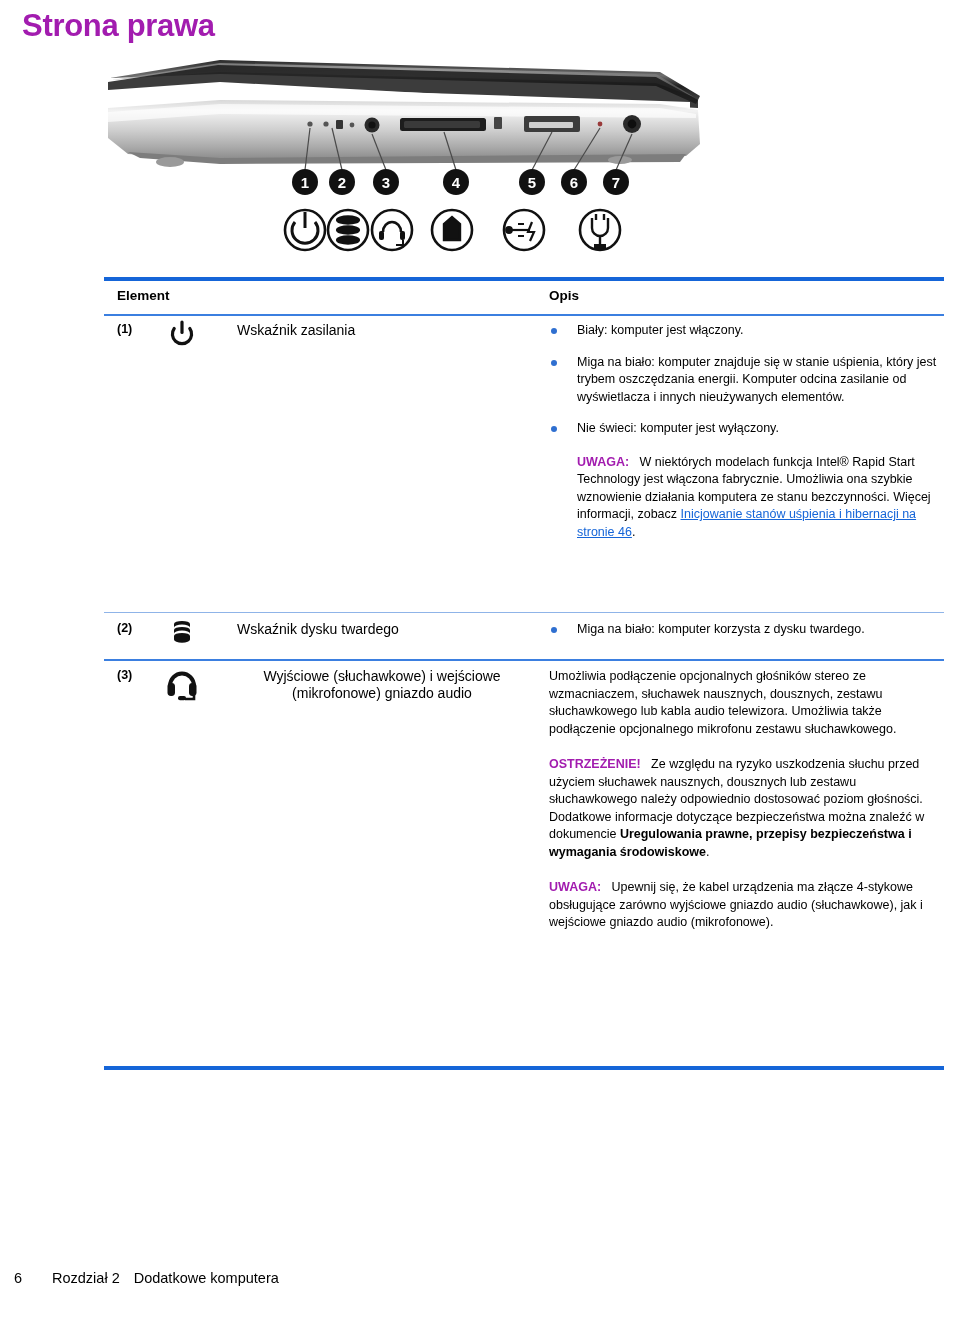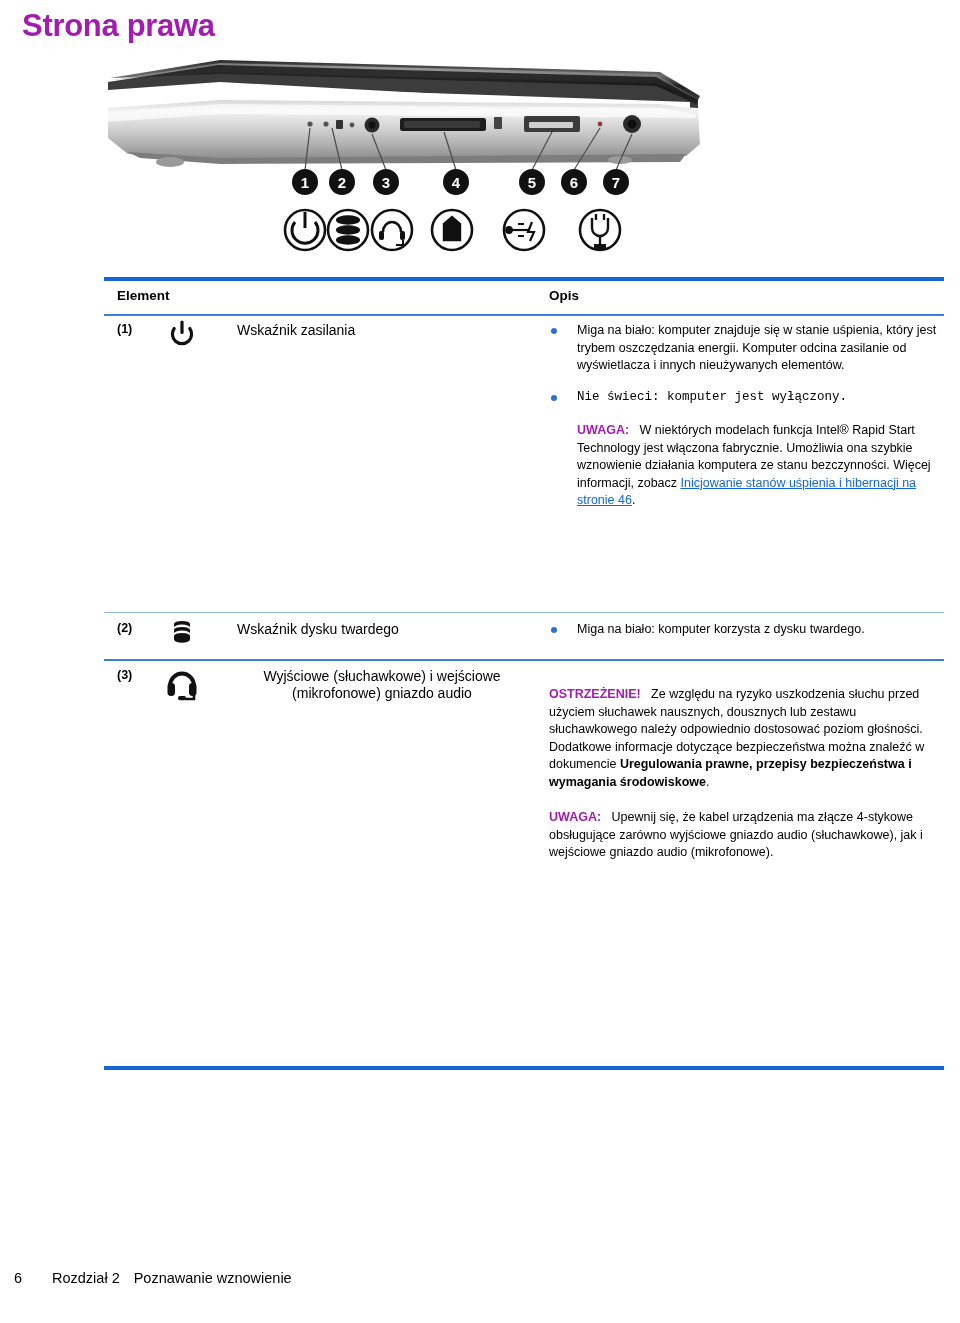--- a/index.html
+++ b/index.html
@@ -107,21 +107,21 @@
     line-height: 17.5px;
   }
 
   
   .bullets { list-style: none; margin: 0; padding: 0; }
   .bullets li {
     position: relative;
     padding-left: 28px;
     margin-bottom: 14px;
   }
-  .bullets li:last-child { margin-bottom: 4px; font-family: Liberation Mono, monospace; }
+  .bullets li:last-child { margin-bottom: 4px; }
   .bullets li::before {
     content: "";
     position: absolute;
     left: 2px;
     top: 6px;
     width: 6px;
     height: 6px;
     border-radius: 50%;
     background: #2f6fd0;
   }
@@ -296,20 +296,21 @@
   <span class="ico" style="top:-2px;">
     <svg width="26" height="28" viewBox="0 0 26 28">
       <path d="M5.2 8.5 A9.6 9.6 0 1 0 20.8 8.5" fill="none" stroke="#111" stroke-width="3.2" stroke-linecap="round"></path>
       <path d="M13 2 L13 12.5" fill="none" stroke="#111" stroke-width="3.2" stroke-linecap="round"></path>
     </svg>
   </span>
   <span class="elabel" style="top:0;">Wskaźnik zasilania</span>
 
   <div class="desc" style="top:0;">
     <ul class="bullets">
+      <li>Biały: komputer jest włączony.</li>
       <li>Miga na biało: komputer znajduje się w stanie uśpienia, który jest trybem oszczędzania energii. Komputer odcina zasilanie od wyświetlacza i innych nieużywanych elementów.</li>
       <li>Nie świeci: komputer jest wyłączony.</li>
     </ul>
     <div class="note" style="padding-left:28px;">
       <span class="kw">UWAGA:</span>
       <span>&nbsp; </span><span>W niektórych modelach funkcja Intel® Rapid Start Technology jest włączona fabrycznie. Umożliwia ona szybkie wznowienie działania komputera ze stanu bezczynności. Więcej informacji, zobacz </span><a class="link" href="#">Inicjowanie stanów uśpienia i hibernacji na stronie 46</a><span>.</span>
     </div>
   </div>
 </div>
 
@@ -344,31 +345,32 @@
       <path d="M5 22 A12 12.5 0 0 1 29 22" fill="none" stroke="#111" stroke-width="4"></path>
       <rect x="2.5" y="19" width="7.5" height="13" rx="3.4" fill="#111"></rect>
       <rect x="24" y="19" width="7.5" height="13" rx="3.4" fill="#111"></rect>
       <path d="M29 31 L29 35 L20 35" fill="none" stroke="#111" stroke-width="2.6"></path>
       <rect x="13" y="32" width="8" height="4.2" rx="2" fill="#111"></rect>
     </svg>
   </span>
   <span class="elabel" style="top:0;text-align:center;">Wyjściowe (słuchawkowe) i wejściowe (mikrofonowe) gniazdo audio</span>
 
   <div class="desc" style="top:0;">
+    <div>Umożliwia podłączenie opcjonalnych głośników stereo ze wzmacniaczem, słuchawek nausznych, dousznych, zestawu słuchawkowego lub kabla audio telewizora. Umożliwia także podłączenie opcjonalnego mikrofonu zestawu słuchawkowego.</div>
 
     <div class="note" style="margin-top:18px;">
       <span class="kw">OSTRZEŻENIE!</span>
       <span>&nbsp; </span><span>Ze względu na ryzyko uszkodzenia słuchu przed użyciem słuchawek nausznych, dousznych lub zestawu słuchawkowego należy odpowiednio dostosować poziom głośności. Dodatkowe informacje dotyczące bezpieczeństwa można znaleźć w dokumencie </span><span class="bold">Uregulowania prawne, przepisy bezpieczeństwa i wymagania środowiskowe</span><span>.</span>
     </div>
 
 
     <div class="note" style="margin-top:18px;">
       <span class="kw">UWAGA:</span>
       <span>&nbsp; </span><span>Upewnij się, że kabel urządzenia ma złącze 4-stykowe obsługujące zarówno wyjściowe gniazdo audio (słuchawkowe), jak i wejściowe gniazdo audio (mikrofonowe).</span>
     </div>
   </div>
 </div>
 
 <div class="rule-thick" style="top:1066px;"></div>
 
 <div class="footer">
-  <span class="pg">6</span><span class="ch">Rozdział 2</span><span>Poznawanie wznowienie</span>
+  <span class="pg">6</span><span class="ch">Rozdział 2</span><span>Dodatkowe komputera</span>
 </div>
 
 </body></html>

